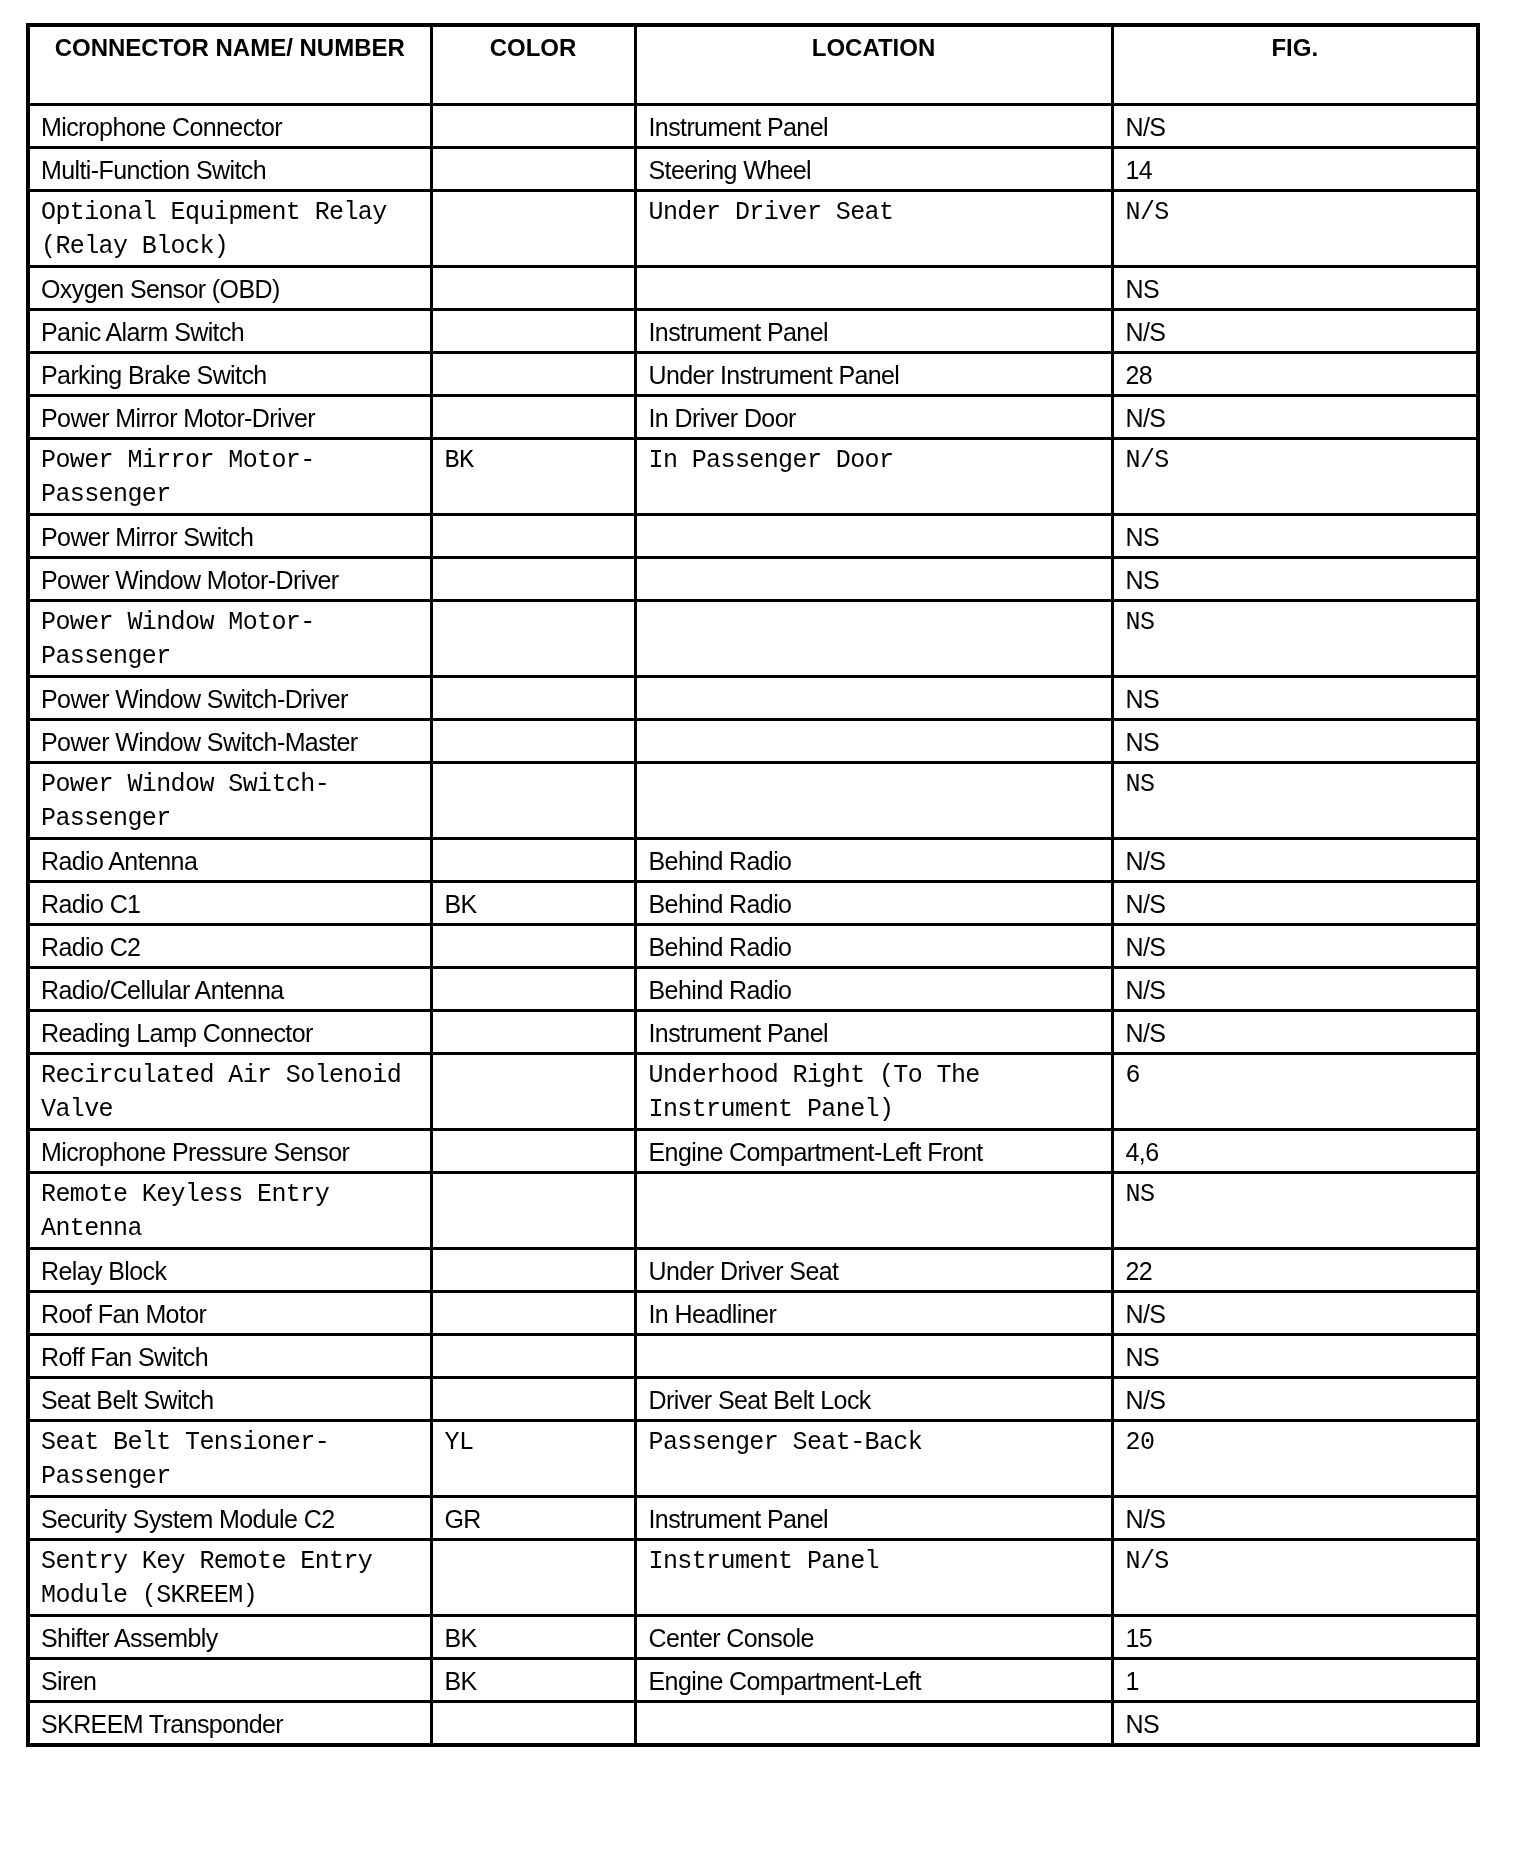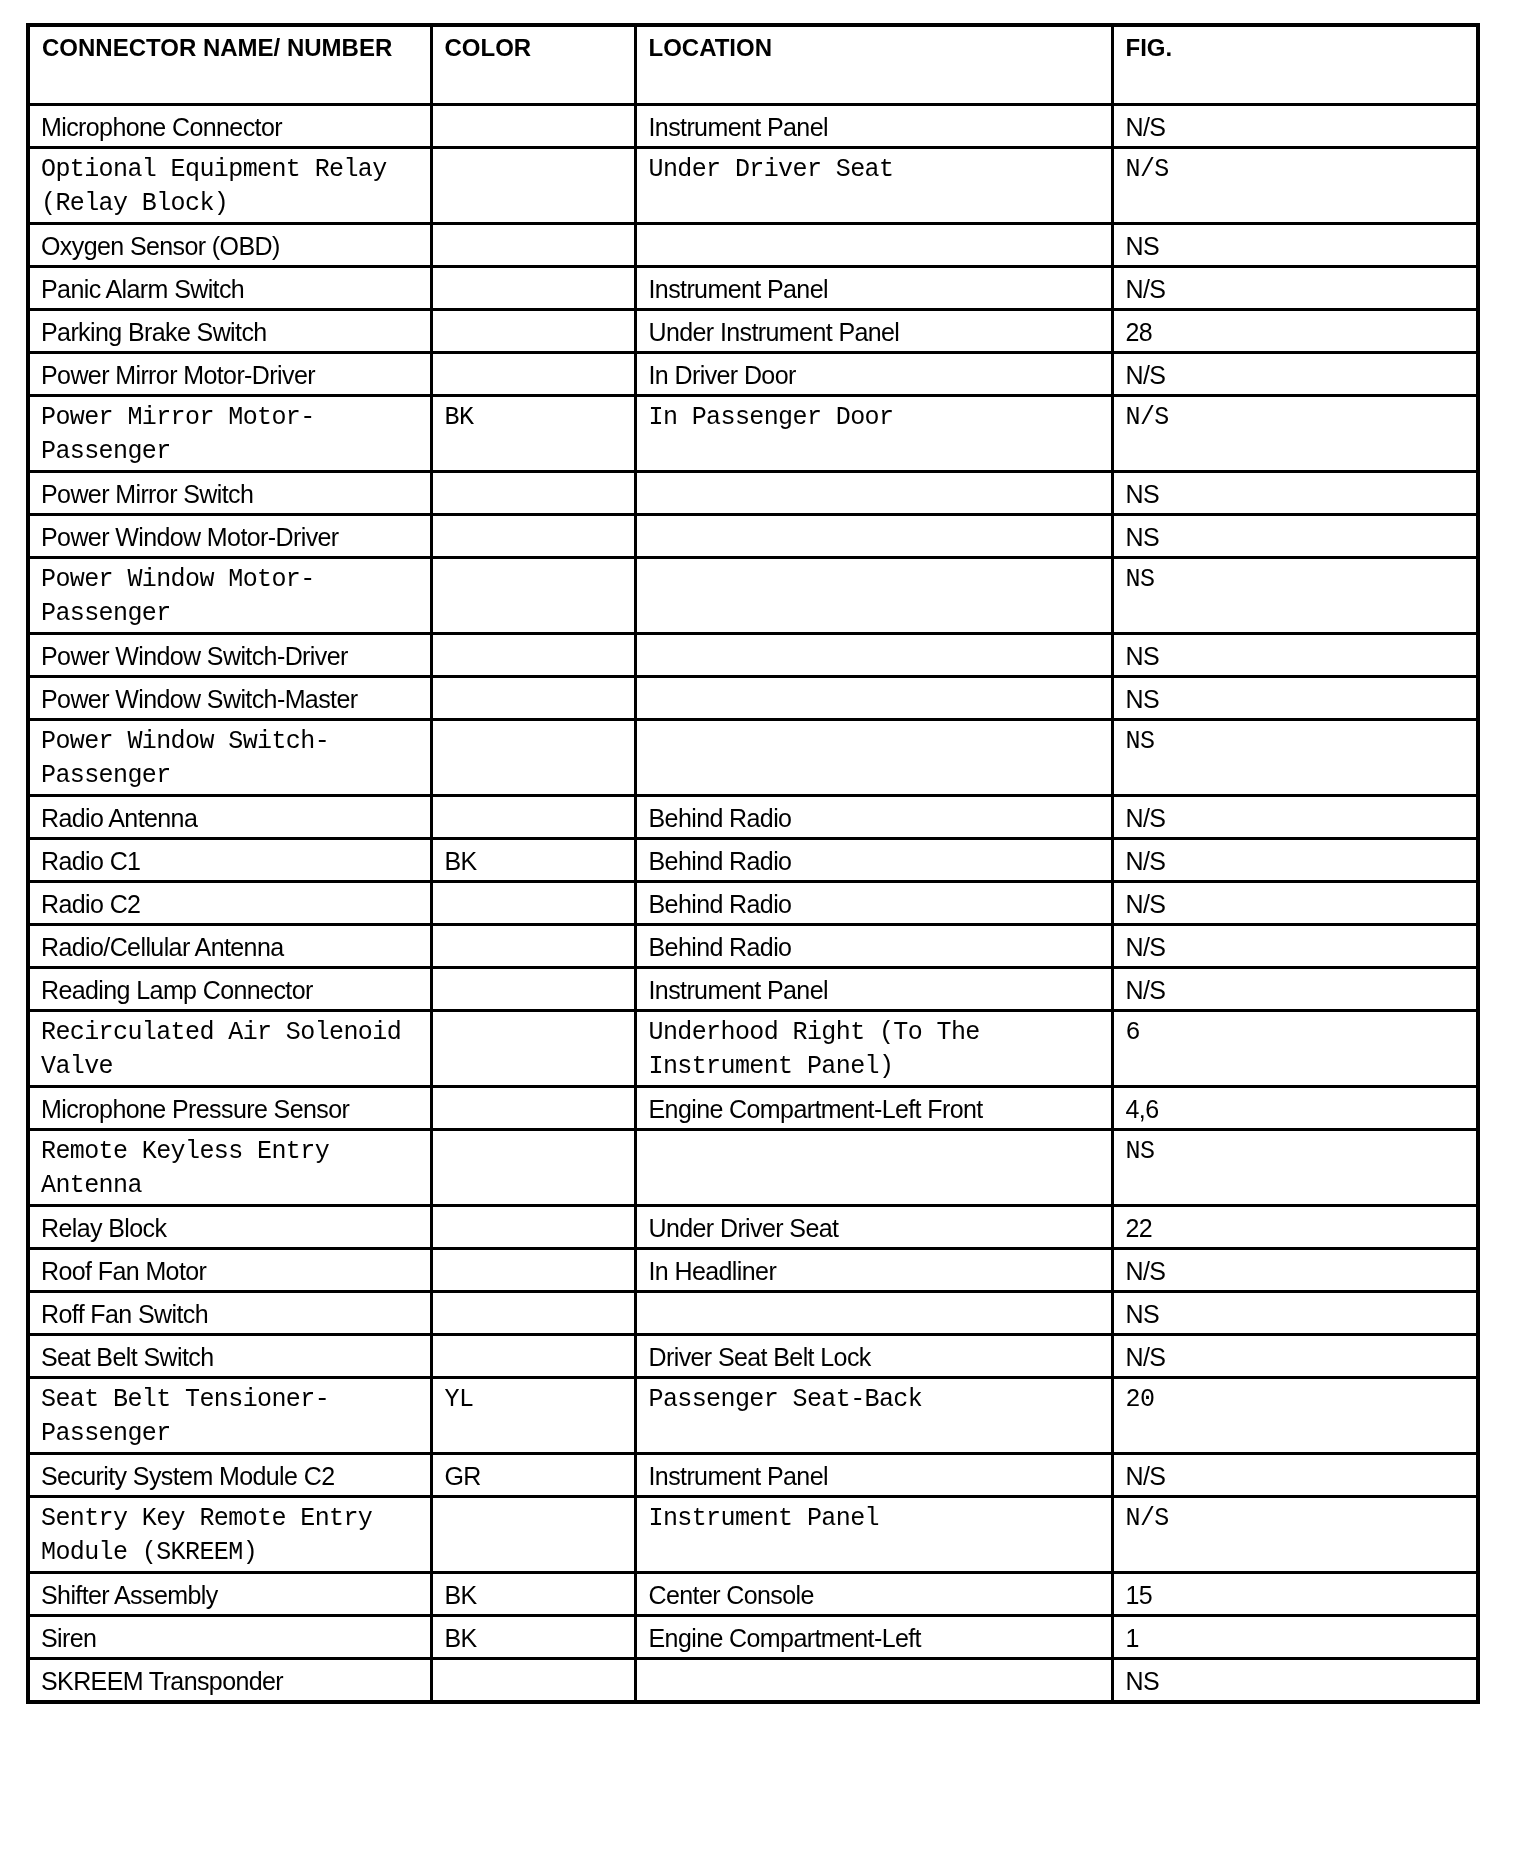--- a/index.html
+++ b/index.html
@@ -39,20 +39,21 @@
     letter-spacing: -0.6px;
     overflow: hidden;
     white-space: normal;
   }
   #connector-table th {
     font-weight: bold;
     height: 72px;
     padding-top: 4px;
     letter-spacing: 0px;
     font-size: 24px;
+    text-align: center;
   }
   #connector-table tr.single td { height: 36px; }
   #connector-table tr.double td { height: 69px; font-family: Liberation Mono, monospace; }
   #connector-table td.name-cell { padding-left: 11px; }
 </style>
 </head>
 <body>
 
 <table id="connector-table">
   <colgroup>
@@ -69,20 +70,26 @@
       <th>FIG.</th>
     </tr>
   </thead>
   <tbody id="table-body">
     <tr class="single">
         <td class="name-cell">Microphone Connector</td>
         <td></td>
         <td>Instrument Panel</td>
         <td>N/S</td>
       </tr>
+    <tr class="single">
+        <td class="name-cell">Multi-Function Switch</td>
+        <td></td>
+        <td>Steering Wheel</td>
+        <td>14</td>
+      </tr>
     <tr class="double">
         <td class="name-cell">Optional Equipment Relay (Relay Block)</td>
         <td></td>
         <td>Under Driver Seat</td>
         <td>N/S</td>
       </tr>
     <tr class="single">
         <td class="name-cell">Oxygen Sensor (OBD)</td>
         <td></td>
         <td></td>

